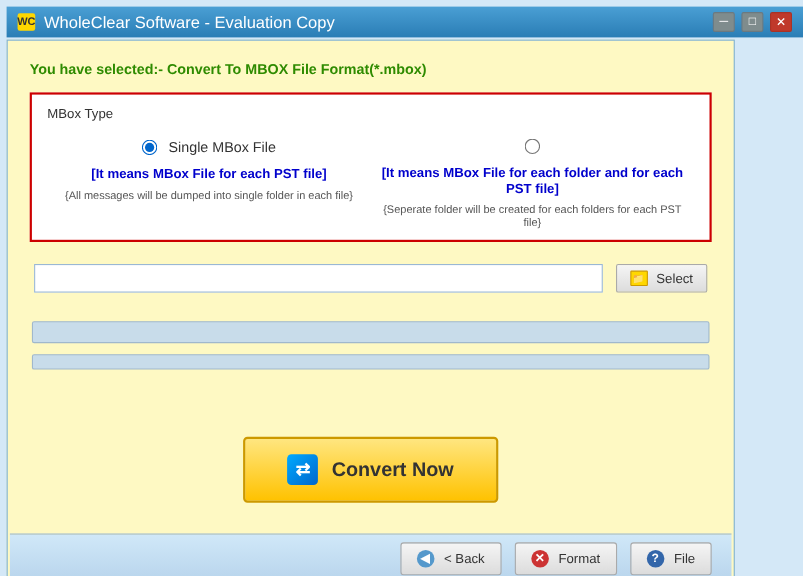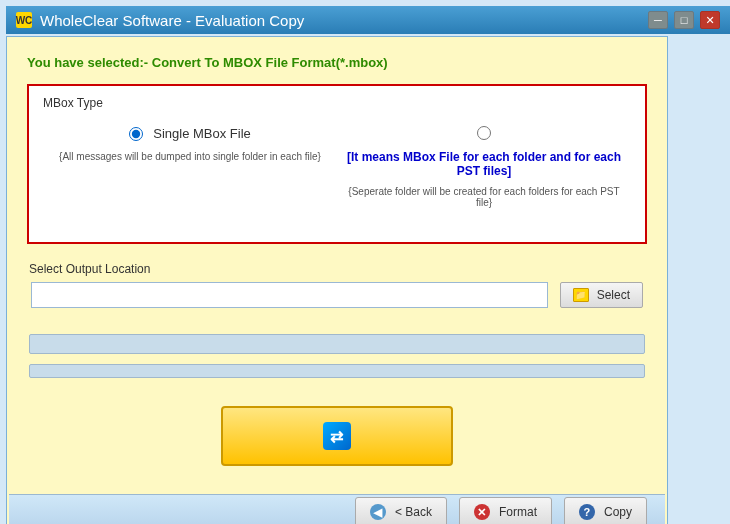--- a/index.html
+++ b/index.html
@@ -81,21 +81,21 @@
     .info-text {
       color: #2e8b00;
       font-size: 13px;
       font-weight: bold;
     }
 
     
     .mbox-frame {
       border: 2px solid #cc0000;
       background: #fff;
-      padding: 8px 12px 28px 12px;
+      padding: 8px 12px 4px 12px;
       position: relative;
     }
     .mbox-frame-legend {
       font-size: 12px;
       color: #333;
       margin-bottom: 10px;
     }
     .mbox-options {
       display: flex;
       justify-content: space-around;
@@ -306,66 +306,67 @@
 
     <div class="mbox-frame">
       <div class="mbox-frame-legend">MBox Type</div>
       <div class="mbox-options">
 
         <div class="mbox-option">
           <div class="mbox-option-row">
             <input class="radio-input" type="radio" name="mboxtype" checked="" style="">
             <span class="option-label">Single MBox File</span>
           </div>
+          <div class="option-blue-text">[It means MBox File for each PST file]</div>
           <div class="option-gray-text">{All messages will be dumped into single folder in each file}</div>
         </div>
 
         <div class="mbox-option">
           <div class="mbox-option-row">
             <input class="radio-input" type="radio" name="mboxtype" style="">
           </div>
-          <div class="option-blue-text">[It means MBox File for each folder and for each PST files]</div>
+          <div class="option-blue-text">[It means MBox File for each folder and for each PST file]</div>
           <div class="option-gray-text">{Seperate folder will be created for each folders for each PST file}</div>
         </div>
       </div>
     </div>
 
     <div class="output-section">
-      <div class="output-label">Select Output Location</div>
       <div class="output-row">
         <input class="output-input" type="text" placeholder="" style="">
         <button class="browse-btn">
           <div class="browse-icon">📁</div>
           <span>Select</span>
         </button>
       </div>
     </div>
 
     <div class="progress-area">
       <div class="progress-bar-outer">
         <div class="progress-bar-inner"></div>
       </div>
       <div class="scrollbar-area"></div>
     </div>
 
     <div class="convert-section">
       <button class="convert-btn">
         <div class="convert-btn-icon">⇄</div>
+        <span>Convert Now</span>
       </button>
     </div>
 
   </div>
 
   <div class="footer">
     <button class="footer-btn">
       <div class="footer-btn-icon icon-back">◀</div>
       <span>&lt; Back</span>
     </button>
     <button class="footer-btn">
       <div class="footer-btn-icon icon-cancel">✕</div>
       <span>Format</span>
     </button>
     <button class="footer-btn">
       <div class="footer-btn-icon icon-help">?</div>
-      <span>Copy</span>
+      <span>File</span>
     </button>
   </div>
 </div>
 
 </body></html>

